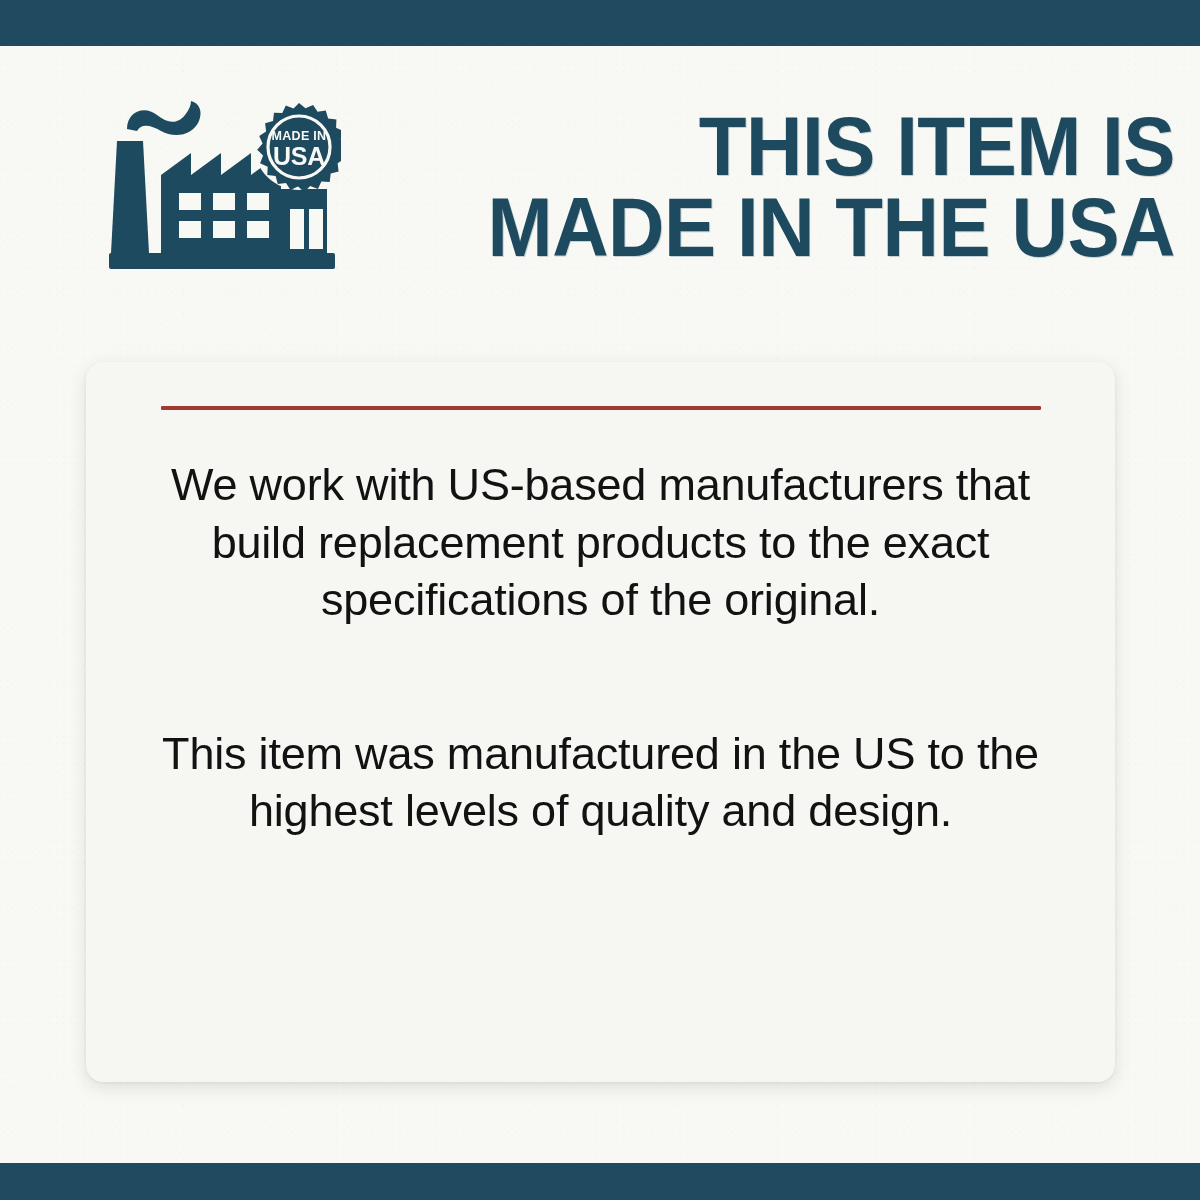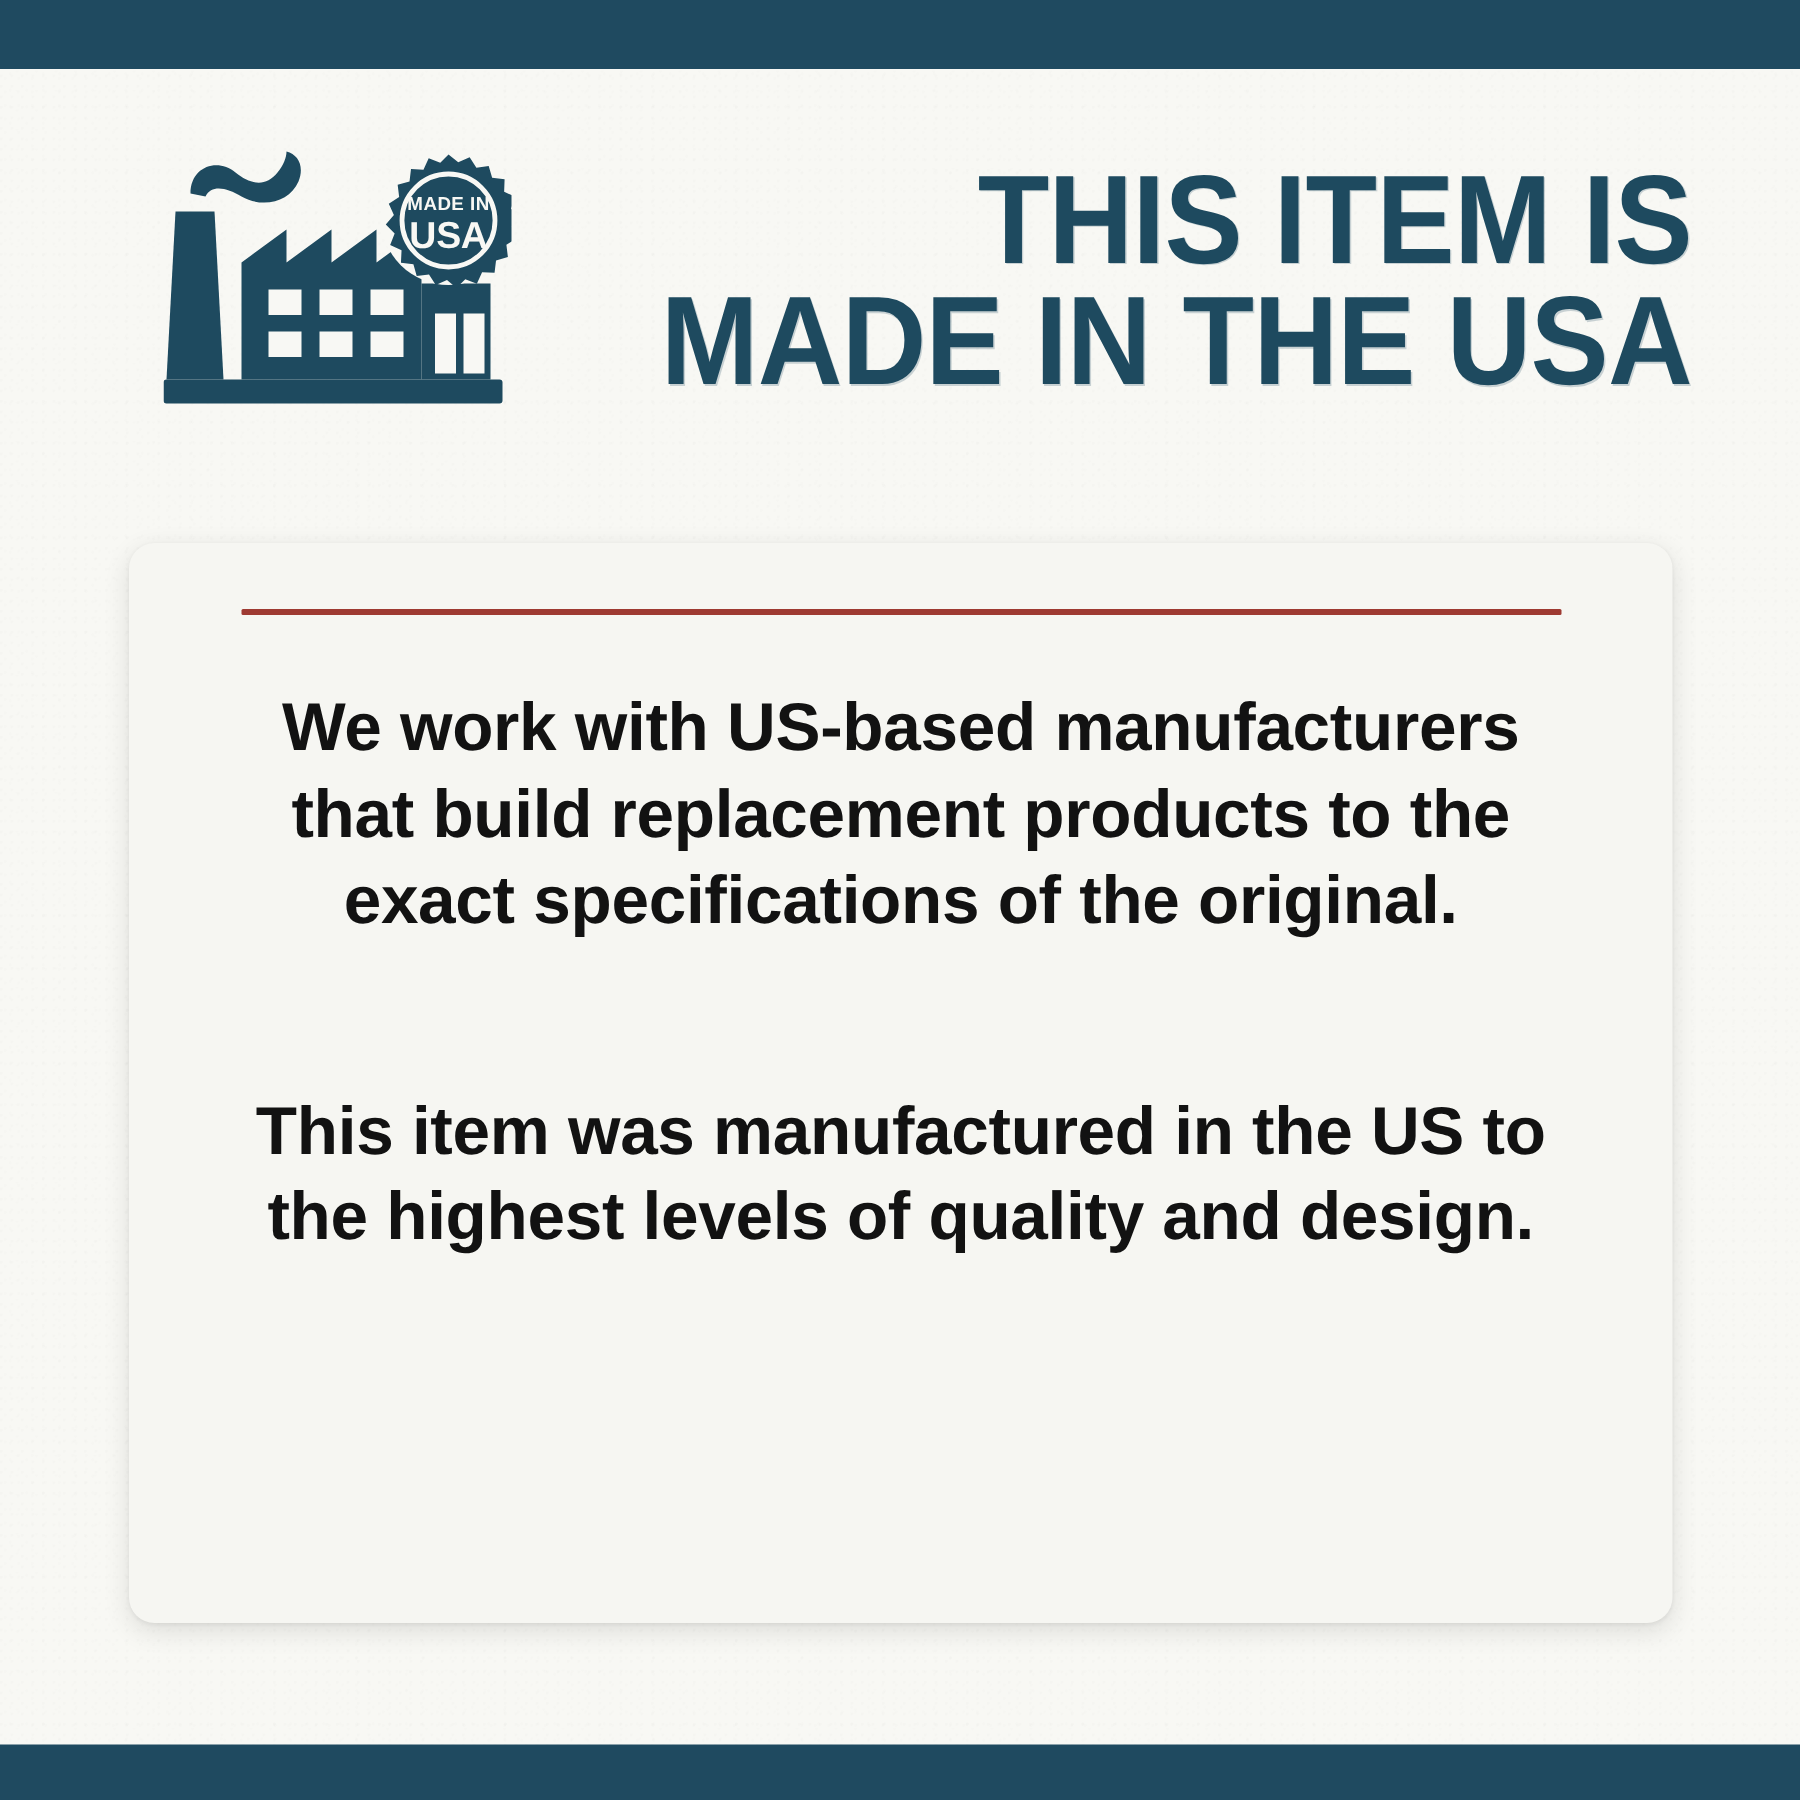--- a/index.html
+++ b/index.html
@@ -61,21 +61,21 @@
     width: 250px;
     margin-left: 100px;
     flex: 0 0 auto;
     display: flex;
     align-items: center;
     justify-content: center;
   }
   #title-wrap {
     flex: 1 1 auto;
     margin-left: 22px;
-    padding-right: 72px;
+    padding-right: 25px;
   }
   .title-line {
     color: #1e4a5f;
     font-family: "Liberation Sans Narrow", "Liberation Sans", sans-serif;
     font-weight: bold;
     font-size: 84px;
     line-height: 0.97;
     letter-spacing: -0.5px;
     text-align: right;
     white-space: nowrap;
@@ -117,21 +117,21 @@
   }
   #body-copy {
     margin-top: 46px;
     padding: 0 56px;
   }
   .para {
     margin: 0;
     text-align: center;
     color: #121212;
     font-family: "Liberation Sans Narrow", "Liberation Sans", sans-serif;
-    font-weight: bold;
+    font-weight: normal;
     font-size: 45px;
     line-height: 1.28;
     letter-spacing: -0.2px;
   }
   .para + .para { margin-top: 96px; }
 
   
   #brand-logo { display: block; }
 </style>
 </head>

